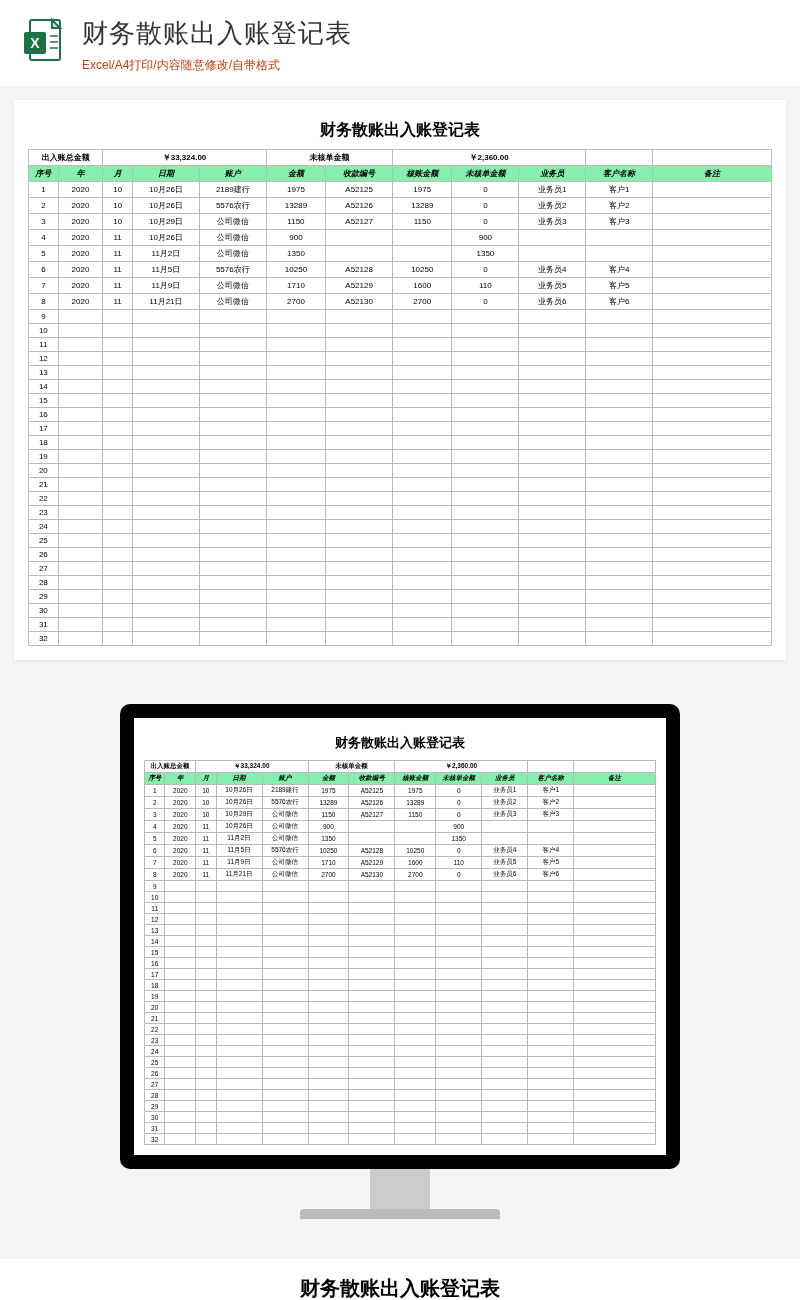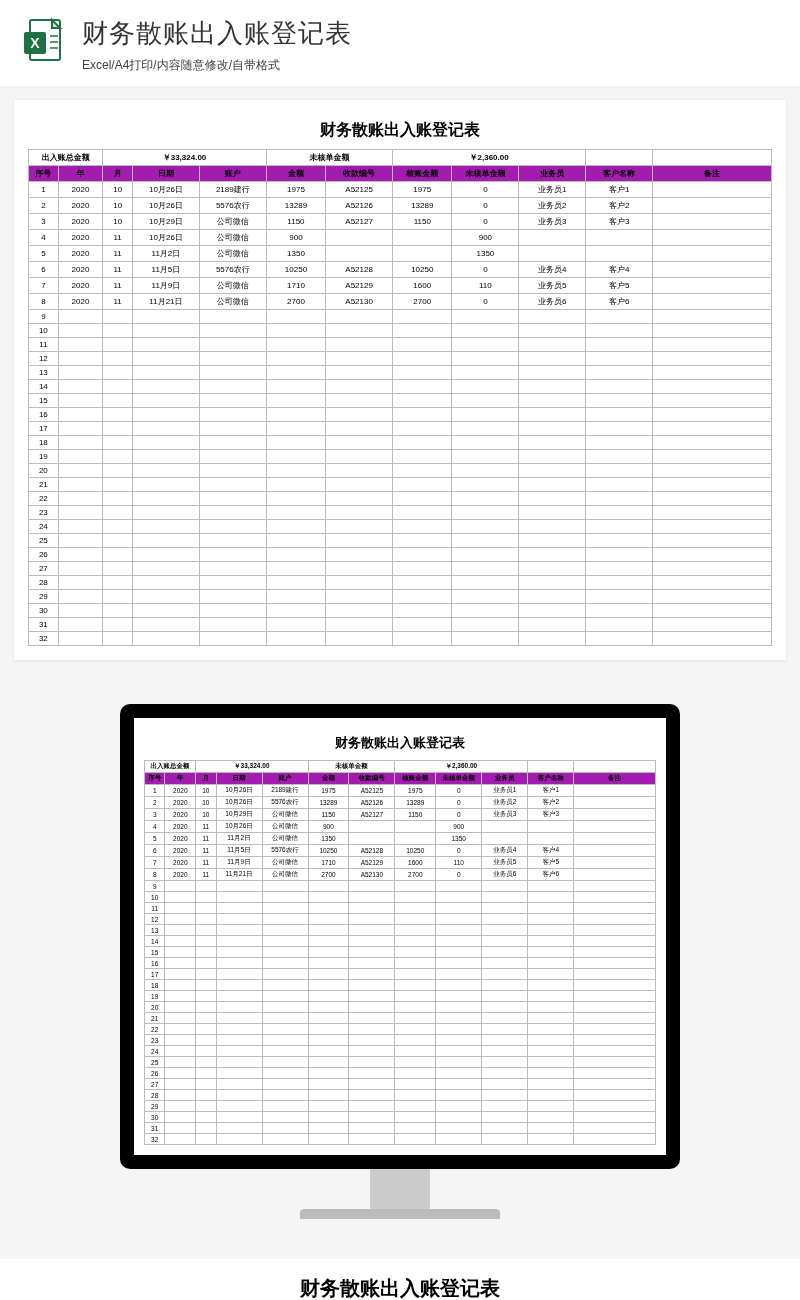--- a/index.html
+++ b/index.html
@@ -21,21 +21,21 @@
     flex-shrink: 0;
   }
   .header-text h1 {
     font-size: 26px;
     font-weight: 400;
     color: #333;
     letter-spacing: 1px;
   }
   .header-text p {
     font-size: 12px;
-    color: #404040;
+    color: #c2410c;
     margin-top: 6px;
   }
   .section {
     background: #fff;
     margin: 14px;
     padding: 14px;
     box-shadow: 0 1px 4px rgba(0,0,0,0.08);
   }
   .sheet-title {
     text-align: center;
@@ -51,21 +51,21 @@
     border-radius: 10px;
   }
   table.sheet th, table.sheet td {
     border: 1px solid #bbb;
     padding: 2px 2px;
     text-align: center;
     height: 14px;
     overflow: hidden;
     white-space: nowrap;
   }
-  table.sheet th { font-weight: 700; background:#a21caf; }
+  table.sheet th { font-weight: 700; background:#86efac;font-style:italic; }
   .summary-row td { font-weight: 700; }
   .col-seq   { width: 4%; }
   .col-year  { width: 6%; }
   .col-month { width: 4%; }
   .col-date  { width: 9%; }
   .col-acct  { width: 9%; }
   .col-amt   { width: 8%; }
   .col-code  { width: 9%; }
   .col-vamt  { width: 8%; }
   .col-uamt  { width: 9%; }

